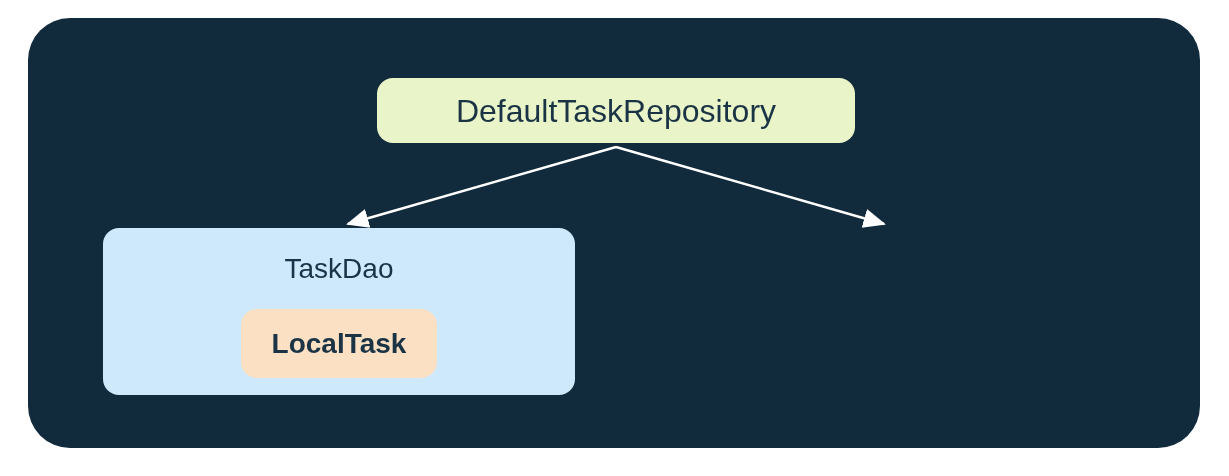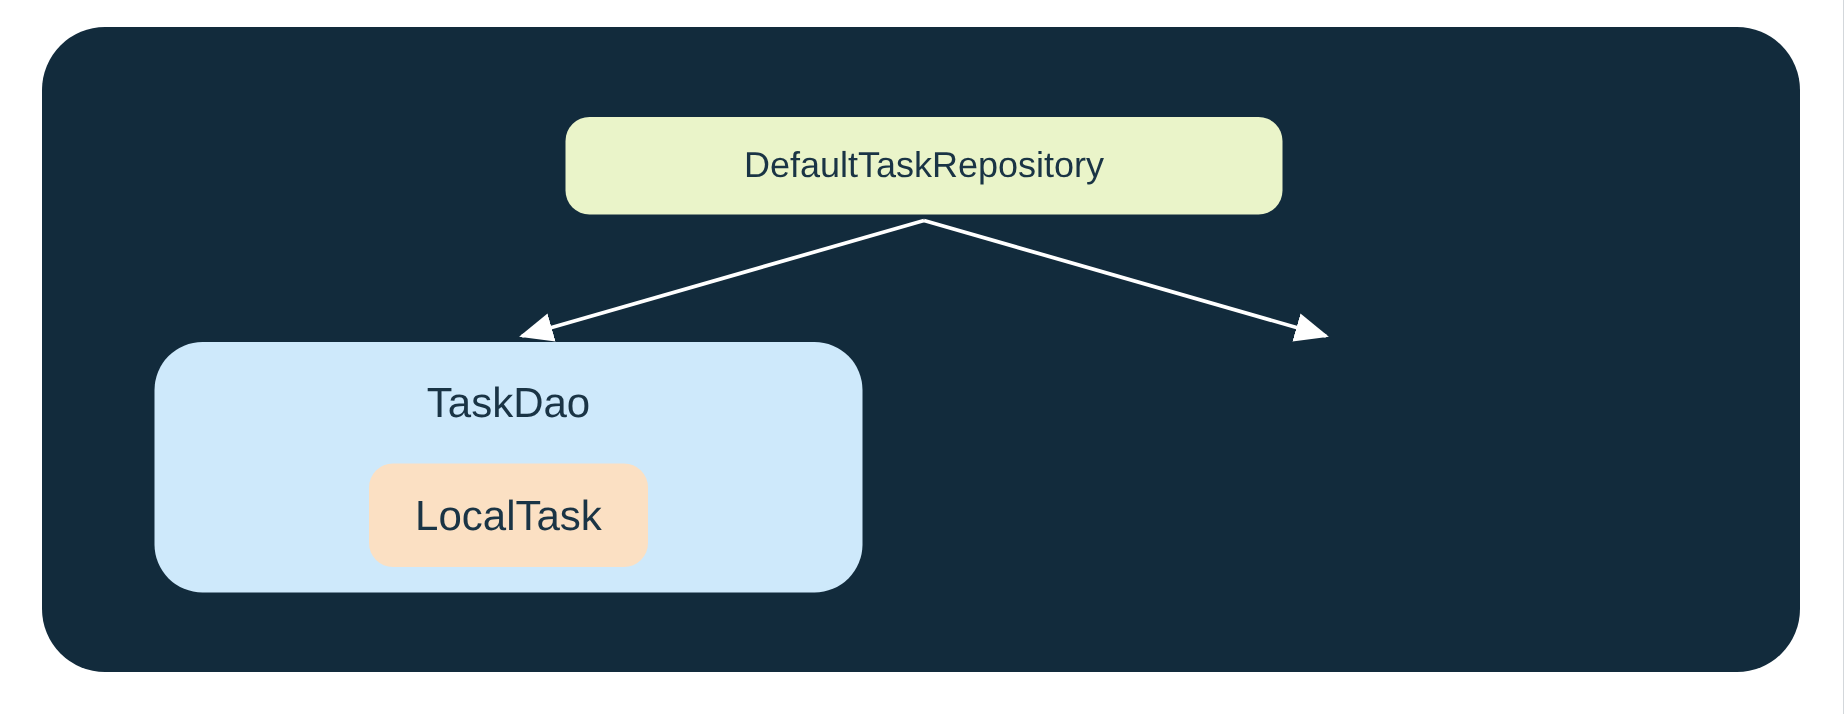--- a/index.html
+++ b/index.html
@@ -37,31 +37,31 @@
     left: 349px;
     top: 60px;
     width: 478px;
     height: 65px;
     background: var(--root-box-bg, #EAF4C9);
     border-radius: 16px;
     display: flex;
     align-items: center;
     justify-content: center;
     color: var(--text-color, #1A3445);
-    font-size: 24px;
+    font-size: 32px;
     line-height: 1;
     text-align: right;
   }
   .child-box {
     position: absolute;
     top: 210px;
     width: 472px;
     height: 167px;
     background: var(--child-box-bg, #CEE9FB);
-    border-radius: 32px;
+    border-radius: 16px;
     display: flex;
     flex-direction: column;
     align-items: center;
     color: var(--text-color, #1A3445);
   }
   .child-box.left  { left: 75px; }
   .child-box.right { left: 630px; }
   .child-title {
     margin-top: 21px;
     height: 40px;
@@ -71,20 +71,21 @@
   }
   .inner-box {
     margin-top: 20px;
     height: 69px;
     line-height: 69px;
     padding: 0 31px;
     background: var(--inner-box-bg, #FBE0C3);
     border-radius: 16px;
     font-size: 28px;
     white-space: nowrap;
+    font-weight: bold;
   }
 </style>
 </head>
 <body>
 
 <div class="canvas">
   <div class="panel">
 
     <svg class="arrows-svg" viewBox="0 0 1172 430">
       <defs>

